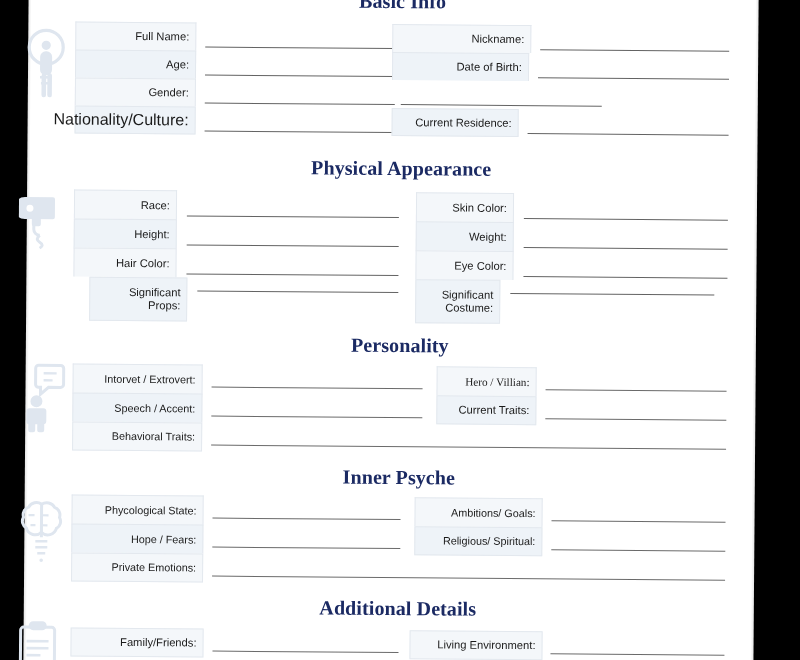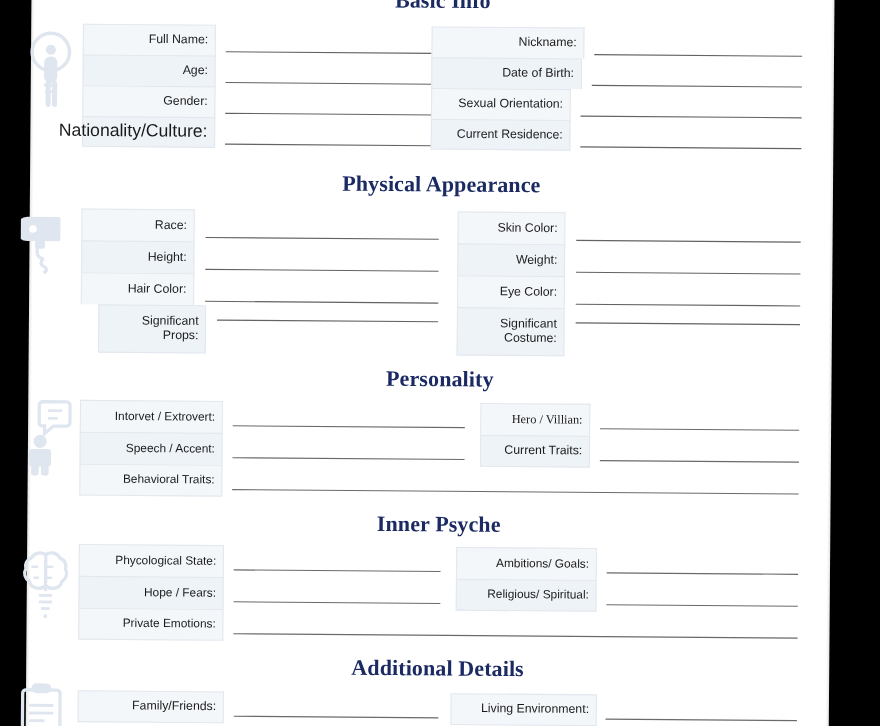--- a/index.html
+++ b/index.html
@@ -183,21 +183,20 @@
               <div class="rule"></div>
             </div>
         </div>
         <div class="field-row" style="height:28px;">
           <div class="field-label" style="width:143px;">Date of Birth:</div>
           <div class="field-line" style="width:210px; padding-left:9px;">
               <div class="rule"></div>
             </div>
         </div>
         <div class="field-row" style="height:28px;">
-          <div class="field-label" style="width:127px;">Sexual Orientation:</div>
           <div class="field-line" style="width:210px; padding-left:9px;">
               <div class="rule"></div>
             </div>
         </div>
         <div class="field-row" style="height:28px;">
           <div class="field-label" style="width:127px;">Current Residence:</div>
           <div class="field-line" style="width:210px; padding-left:9px;">
               <div class="rule"></div>
             </div>
         </div>
@@ -261,21 +260,21 @@
               <div class="rule"></div>
             </div>
         </div>
         <div class="field-row" style="height:29px;">
           <div class="field-label" style="width:98px;">Eye Color:</div>
           <div class="field-line" style="width:214px; padding-left:10px;">
               <div class="rule"></div>
             </div>
         </div>
         <div class="field-row" style="height:44px;">
-          <div class="field-label" style="width:98px; align-items:center;">Significant Costume:</div>
+          <div class="field-label" style="width:85px; align-items:center;">Significant Costume:</div>
           <div class="field-line" style="width:214px; padding-left:10px; align-items:flex-start; padding-top:13px;">
               <div class="rule"></div>
             </div>
         </div>
       </div>
 
       <div class="section" style="top:332px;">
         <div class="section-title" style="font-size:20px; line-height:26px;">Personality</div>
       </div>
 

